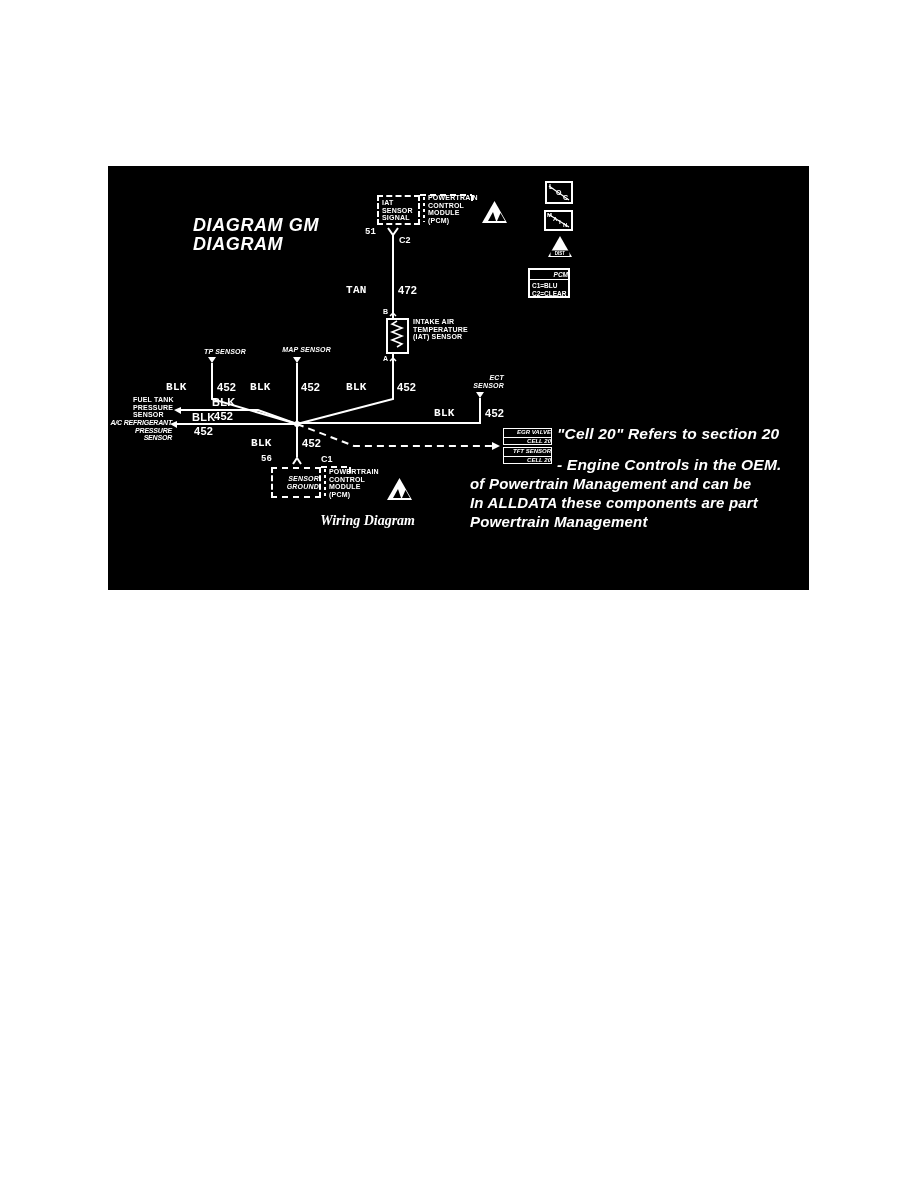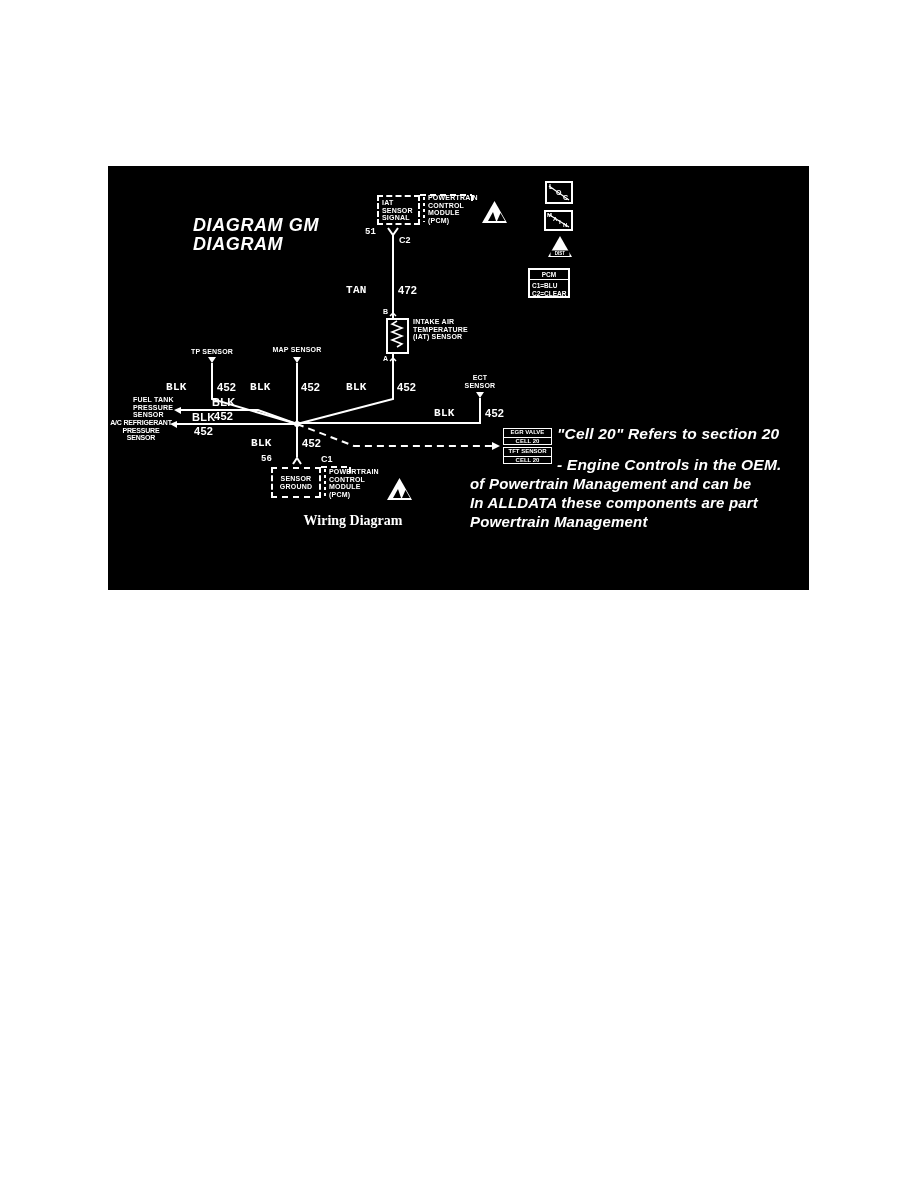--- a/index.html
+++ b/index.html
@@ -10,21 +10,21 @@
   
   .t7 {font-weight:bold;font-size:7px;line-height:7.5px;color:#fff;letter-spacing:.2px;}
   .t65{font-weight:bold;font-size:6.5px;line-height:7px;color:#fff;}
   .t6 {font-weight:bold;font-size:6px;line-height:7px;color:#fff;}
   .t9 {font-weight:bold;font-size:9px;line-height:9px;color:#fff;}
   .t11{font-weight:bold;font-size:11px;line-height:11px;color:#fff;letter-spacing:.3px;}
   .title{font-weight:bold;font-style:italic;font-size:18px;line-height:19px;color:#fff;letter-spacing:.6px;}
   .note{font-weight:bold;font-style:italic;font-size:15.5px;line-height:18px;color:#fff;letter-spacing:.2px;}
   .alldata{font-weight:bold;font-style:italic;font-size:15px;line-height:19px;color:#fff;letter-spacing:.2px;}
   .serifcap{font-family:"Liberation Serif",serif;font-weight:bold;font-size:14px;color:#fff;}
-  .ctr{text-align:center;}
+  .ctr{text-align:right;font-style:italic;}
   .rt{text-align:left;font-family:Liberation Mono, monospace;}
   .dashbox{border:2px dashed #fff;box-sizing:border-box;}
   .solidbox{border:2px solid #fff;box-sizing:border-box;}
   .thinbox{border:1.5px solid #fff;box-sizing:border-box;}
   .u{display:block;border-bottom:1px solid #fff;padding-bottom:.5px;}
   svg{display:block;}
 </style>
 </head>
 <body>
 

